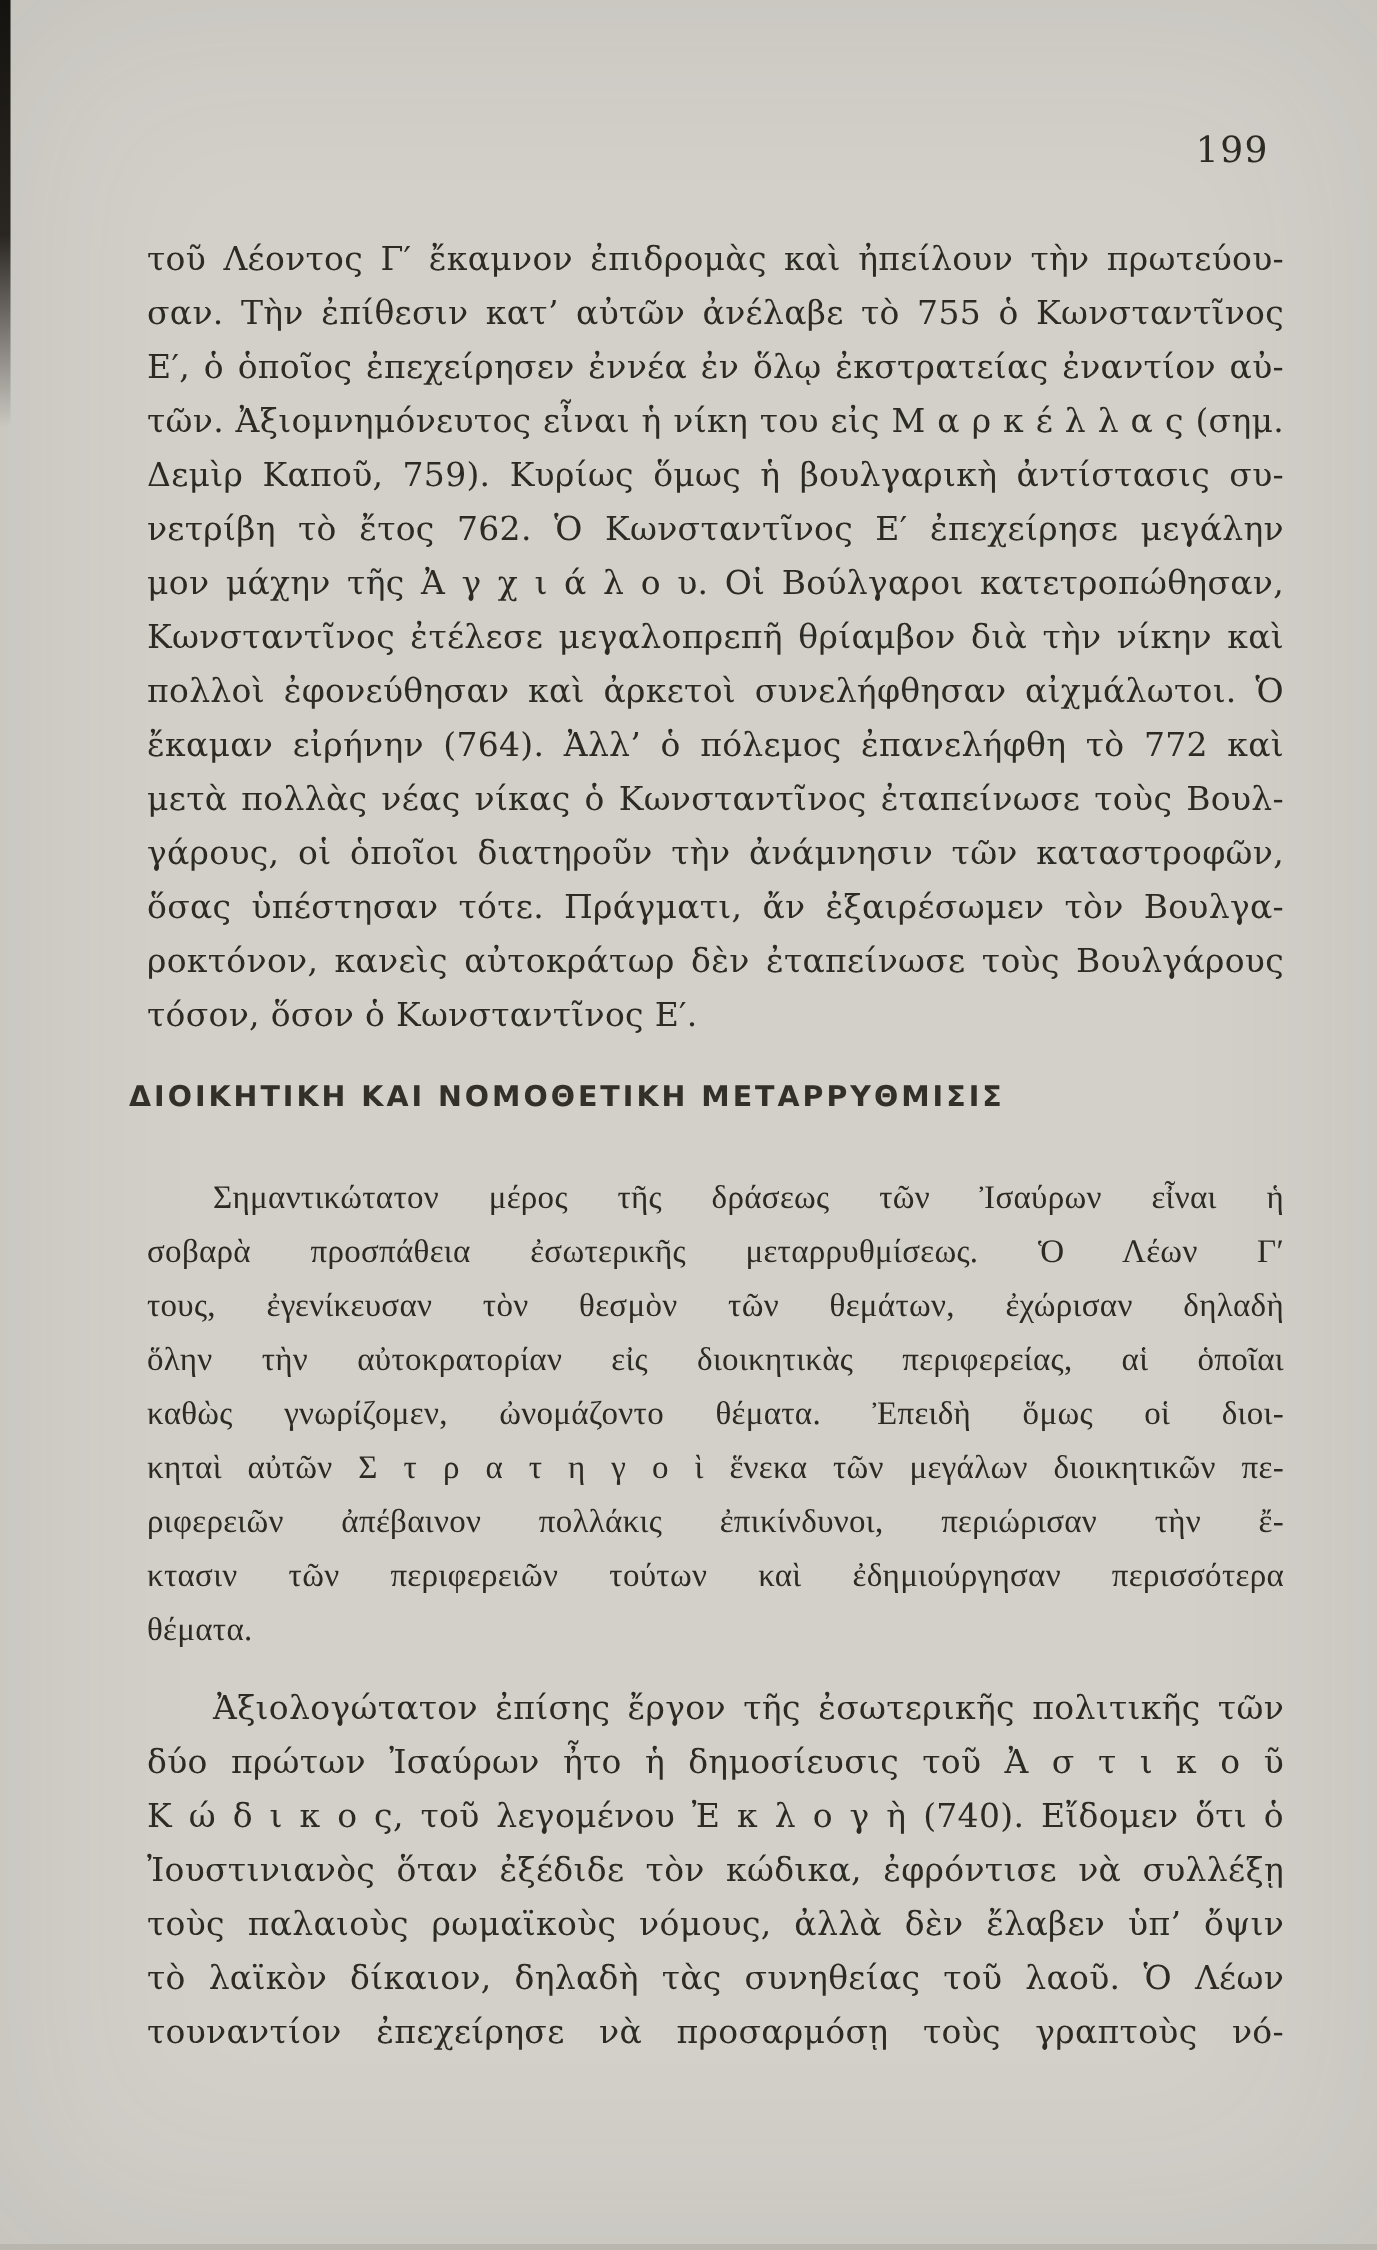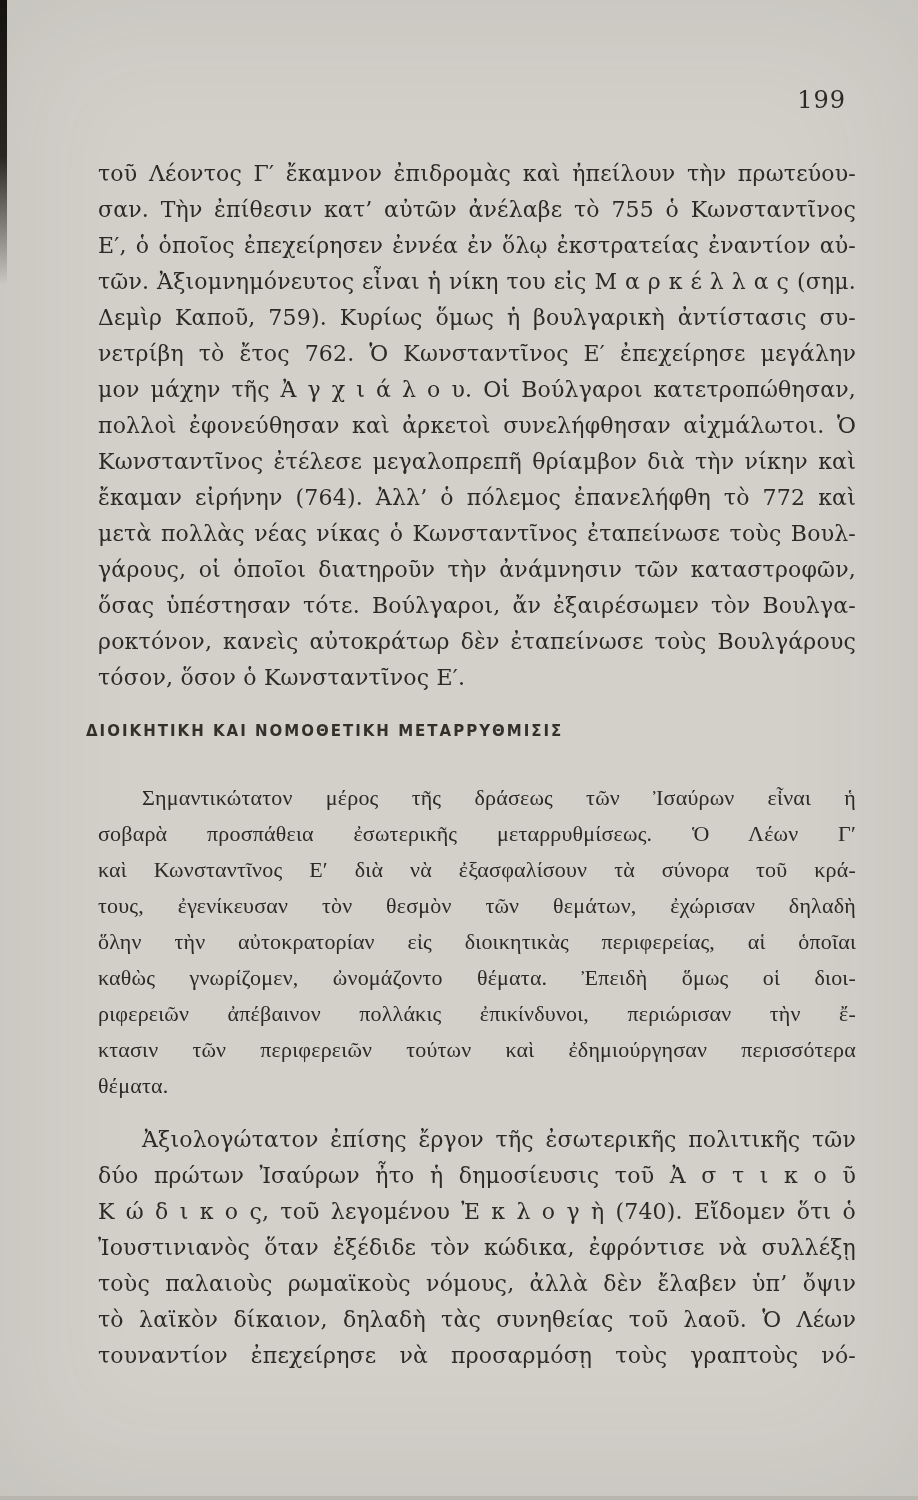--- a/index.html
+++ b/index.html
@@ -53,21 +53,21 @@
   .para .line.lastline {
     text-align-last: left;
   }
   .para .line.indent {
     text-indent: 44px;
   }
   .section-heading {
     margin-top: 24px;
     font-family: "DejaVu Sans", "Liberation Sans", sans-serif;
     font-weight: bold;
-    font-size: 15px;
+    font-size: 19px;
     line-height: 22px;
     letter-spacing: 2px;
     color: #33302a;
   }
   .para-2 { margin-top: 38px; font-family: Liberation Serif, serif; }
   .para-3 { margin-top: 18px; }
 </style>
 </head>
 <body>
 
@@ -80,39 +80,39 @@
   <div class="textblock">
 
     <div class="para para-1">
         <div class="line">τοῦ Λέοντος Γ′ ἔκαμνον ἐπιδρομὰς καὶ ἠπείλουν τὴν πρωτεύου-</div>
         <div class="line">σαν. Τὴν ἐπίθεσιν κατ’ αὐτῶν ἀνέλαβε τὸ 755 ὁ Κωνσταντῖνος</div>
         <div class="line">Ε′, ὁ ὁποῖος ἐπεχείρησεν ἐννέα ἐν ὅλῳ ἐκστρατείας ἐναντίον αὐ-</div>
         <div class="line">τῶν. Ἀξιομνημόνευτος εἶναι ἡ νίκη του εἰς Μ α ρ κ έ λ λ α ς (σημ.</div>
         <div class="line">Δεμὶρ Καποῦ, 759). Κυρίως ὅμως ἡ βουλγαρικὴ ἀντίστασις συ-</div>
         <div class="line">νετρίβη τὸ ἔτος 762. Ὁ Κωνσταντῖνος Ε′ ἐπεχείρησε μεγάλην</div>
         <div class="line">μον μάχην τῆς Ἀ γ χ ι ά λ ο υ. Οἱ Βούλγαροι κατετροπώθησαν,</div>
+        <div class="line">Κωνσταντῖνος ἐτέλεσε μεγαλοπρεπῆ θρίαμβον διὰ τὴν νίκην καὶ</div>
         <div class="line">πολλοὶ ἐφονεύθησαν καὶ ἀρκετοὶ συνελήφθησαν αἰχμάλωτοι. Ὁ</div>
-        <div class="line">Κωνσταντῖνος ἐτέλεσε μεγαλοπρεπῆ θρίαμβον διὰ τὴν νίκην καὶ</div>
         <div class="line">ἔκαμαν εἰρήνην (764). Ἀλλ’ ὁ πόλεμος ἐπανελήφθη τὸ 772 καὶ</div>
         <div class="line">μετὰ πολλὰς νέας νίκας ὁ Κωνσταντῖνος ἐταπείνωσε τοὺς Βουλ-</div>
         <div class="line">γάρους, οἱ ὁποῖοι διατηροῦν τὴν ἀνάμνησιν τῶν καταστροφῶν,</div>
-        <div class="line">ὅσας ὑπέστησαν τότε. Βούλγαροι, ἄν ἐξαιρέσωμεν τὸν Βουλγα-</div>
+        <div class="line">ὅσας ὑπέστησαν τότε. Πράγματι, ἄν ἐξαιρέσωμεν τὸν Βουλγα-</div>
         <div class="line">ροκτόνον, κανεὶς αὐτοκράτωρ δὲν ἐταπείνωσε τοὺς Βουλγάρους</div>
         <div class="line lastline">τόσον, ὅσον ὁ Κωνσταντῖνος Ε′.</div>
       </div>
 
     <div class="section-heading">ΔΙΟΙΚΗΤΙΚΗ ΚΑΙ ΝΟΜΟΘΕΤΙΚΗ ΜΕΤΑΡΡΥΘΜΙΣΙΣ</div>
 
     <div class="para para-2">
         <div class="line indent">Σημαντικώτατον μέρος τῆς δράσεως τῶν Ἰσαύρων εἶναι ἡ</div>
         <div class="line">σοβαρὰ προσπάθεια ἐσωτερικῆς μεταρρυθμίσεως. Ὁ Λέων Γ′</div>
-        <div class="line">καὶ Κωνσταντῖνος Ε′ διὰ νὰ ἐξασφαλίσουν τὰ σύνορα τοῦ κρά-</div>
         <div class="line">τους, ἐγενίκευσαν τὸν θεσμὸν τῶν θεμάτων, ἐχώρισαν δηλαδὴ</div>
         <div class="line">ὅλην τὴν αὐτοκρατορίαν εἰς διοικητικὰς περιφερείας, αἱ ὁποῖαι</div>
         <div class="line">καθὼς γνωρίζομεν, ὠνομάζοντο θέματα. Ἐπειδὴ ὅμως οἱ διοι-</div>
+        <div class="line">κηταὶ αὐτῶν Σ τ ρ α τ η γ ο ὶ ἕνεκα τῶν μεγάλων διοικητικῶν πε-</div>
         <div class="line">ριφερειῶν ἀπέβαινον πολλάκις ἐπικίνδυνοι, περιώρισαν τὴν ἔ-</div>
         <div class="line">κτασιν τῶν περιφερειῶν τούτων καὶ ἐδημιούργησαν περισσότερα</div>
         <div class="line lastline">θέματα.</div>
       </div>
 
     <div class="para para-3">
         <div class="line indent">Ἀξιολογώτατον ἐπίσης ἔργον τῆς ἐσωτερικῆς πολιτικῆς τῶν</div>
         <div class="line">δύο πρώτων Ἰσαύρων ἦτο ἡ δημοσίευσις τοῦ Ἀ σ τ ι κ ο ῦ</div>
         <div class="line">Κ ώ δ ι κ ο ς, τοῦ λεγομένου Ἐ κ λ ο γ ὴ (740). Εἴδομεν ὅτι ὁ</div>
         <div class="line">Ἰουστινιανὸς ὅταν ἐξέδιδε τὸν κώδικα, ἐφρόντισε νὰ συλλέξῃ</div>

